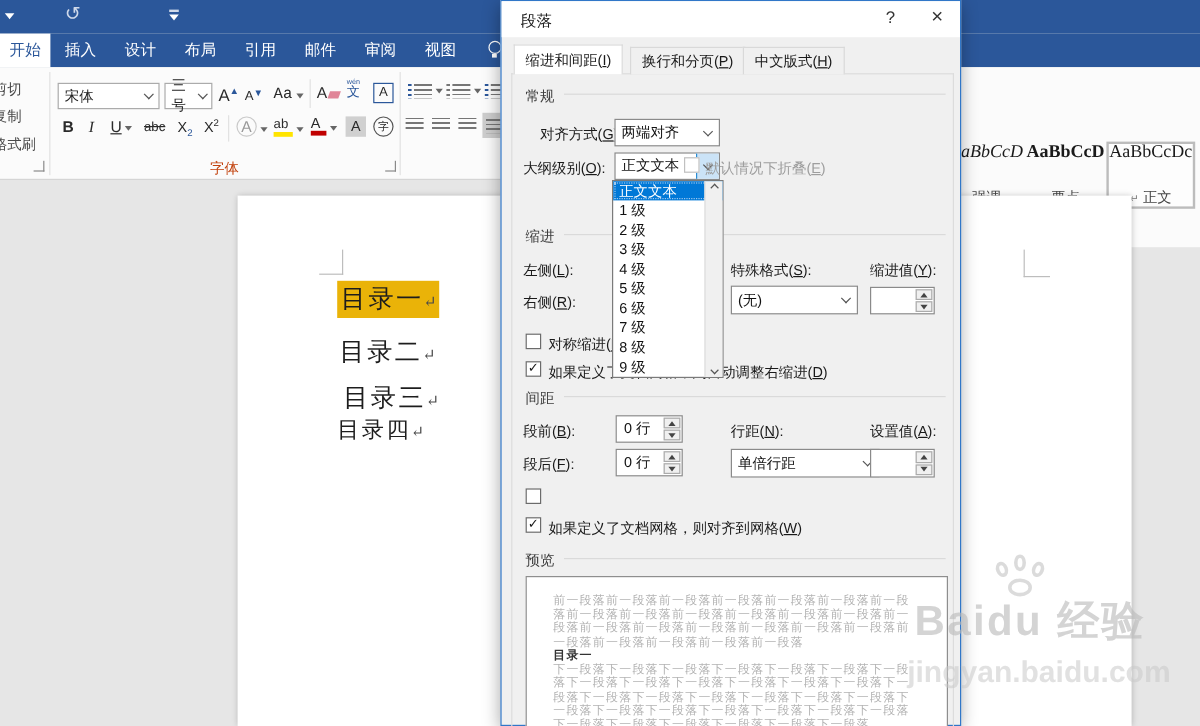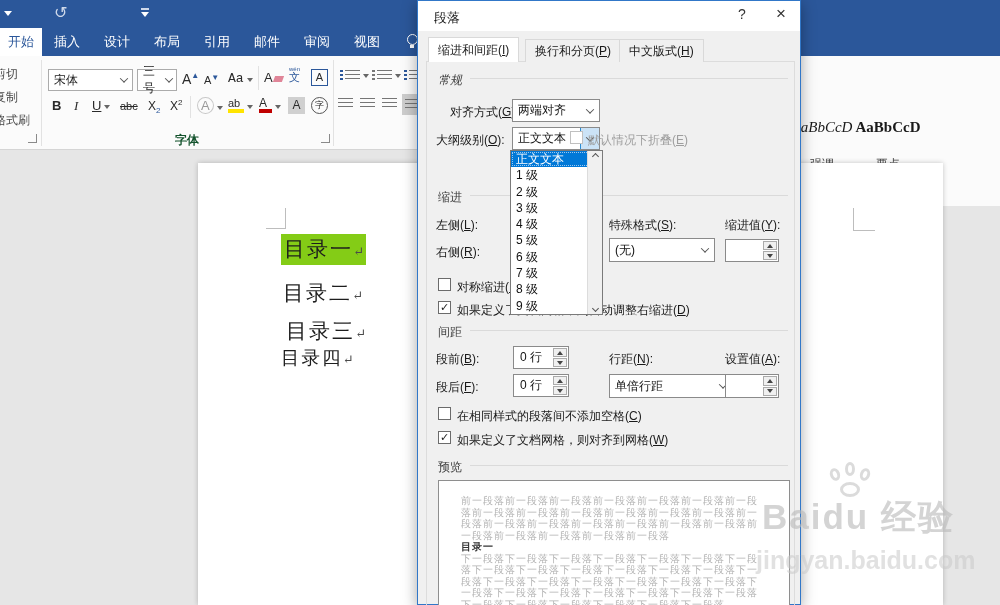--- a/index.html
+++ b/index.html
@@ -18,21 +18,21 @@
   #tabrow { left:0; top:28px; width:1000px; height:28px; background:#2b579a; display:flex; align-items:stretch; }
   .rtab { width:50px; display:flex; align-items:center; justify-content:center; color:#fff; font-size:13px; cursor:default; }
   .rtab.active { background:#fff; color:#2b579a; width:42px; }
   .bulb { width:11px; height:11px; border:1.5px solid #fff; border-radius:50%; position:relative; margin-left:8px; align-self:center; }
   .bulb::after { content:''; position:absolute; left:2px; bottom:-4px; width:4px; height:3px; background:#fff; }
 
   
   #ribbon { left:0; top:56px; width:1000px; height:94px; background:#fbfbfb; border-bottom:1px solid #d5d5d5; }
   .vsep { width:1px; background:#e2e2e2; top:4px; height:86px; }
   .cliplabel { color:#4a4a4a; font-size:12px; }
-  .grouplabel { color:#14532d; font-size:12px;font-weight:bold; }
+  .grouplabel { color:#c2410c; font-size:12px; }
   .launcher { width:9px; height:9px; border-right:1px solid #8a8a8a; border-bottom:1px solid #8a8a8a; }
   .combo { background:#fff; border:1px solid #ababab; display:flex; align-items:center; font-size:12px; color:#222; padding-left:5px; }
   .combo .chevwrap { margin-left:auto; width:16px; display:flex; align-items:center; justify-content:center; align-self:stretch; }
   .chev { width:6px; height:6px; border-right:1.3px solid #555; border-bottom:1.3px solid #555; transform:rotate(45deg) translate(-1px,-1px); }
   .rbtn { display:flex; align-items:flex-end; font-size:13px; color:#2a2a2a; }
   .tinytri { width:0;height:0;border-left:3px solid transparent;border-right:3px solid transparent;border-top:4px solid #666; margin-left:3px; margin-bottom:4px;}
   .blue { color:#2b579a; }
   .iconlines { width:15px; height:12px; background:repeating-linear-gradient(to bottom,#767676 0 1.5px,transparent 1.5px 4px); }
   .dotcol { width:3px; height:12px; background:repeating-linear-gradient(to bottom,#2b579a 0 2px,transparent 2px 4px); margin-right:2px; }
   .alignsel { background:#cdcdcd; }
@@ -44,21 +44,21 @@
   .styleitem { position:absolute; top:6px; height:56px; width:64px; display:flex; flex-direction:column; align-items:center; justify-content:center; }
   .stylepreview { font-family:"Liberation Serif","DejaVu Serif",serif; font-size:15px; color:#1a1a1a; }
   .stylelabel { font-size:12px; color:#444; margin-top:20px; }
   .styleitem.selected { border:2px solid #bcbcbc; background:#fdfdfd; }
 
   
   #page { left:198px; top:163px; width:745px; height:442px; background:#fff; box-shadow:0 0 5px rgba(0,0,0,.22); }
   .cropline { background:#bdbdbd; }
   .docpara { position:absolute; font-family:"Liberation Serif","DejaVu Serif",serif; font-size:21px; color:#1d1d1d; letter-spacing:2px; white-space:nowrap; }
   .pilcrow { font-size:13px; color:#4a4a4a; letter-spacing:0; }
-  .selbg { background:#84cc16; padding:3px 2px 4px 3px; }
+  .selbg { background:#eab308; padding:3px 2px 4px 3px; }
 
   
   #dialog { left:417px; top:0; width:384px; height:605px; background:#f0f0f0; border:1px solid #3177c8; box-shadow:0 4px 14px rgba(0,0,0,.35); z-index:10; }
   #dialog .titlebar { position:absolute; left:0; top:0; width:100%; height:30px; background:#fff; }
   #dlg-title { position:absolute; left:16px; top:8px; font-size:13px; color:#1a1a1a; }
   #dlg-help { position:absolute; left:314px; top:5px; font-size:14px; color:#333; width:20px; text-align:center;}
   #dlg-close { position:absolute; left:352px; top:3px; font-size:17px; color:#333; width:22px; text-align:center;}
   .tabframe { position:absolute; left:8px; top:60px; width:369px; height:545px; border:1px solid #dcdcdc; border-bottom:none; }
   .dtab { position:absolute; top:38px; height:23px; background:#f0f0f0; border:1px solid #d9d9d9; border-bottom:none; font-size:12px; color:#1a1a1a; display:flex; align-items:center; padding:0 9px; }
   .dtab.active { top:36px; height:25px; background:#fff; z-index:2; }
@@ -236,20 +236,24 @@
 
     <div id="styles-gallery" class="abs">
       <div class="styleitem" style="left:4px;">
         <div class="stylepreview" style="font-style:italic;">AaBbCcD</div>
         <div class="stylelabel">强调</div>
       </div>
       <div class="styleitem" style="left:70px;">
         <div class="stylepreview" style="font-weight:bold;">AaBbCcD</div>
         <div class="stylelabel">要点</div>
       </div>
+      <div class="styleitem selected" style="left:136px;width:74px;">
+        <div class="stylepreview">AaBbCcDc</div>
+        <div class="stylelabel"><span style="font-size:9px;color:#777;">↵</span> <span>正文</span></div>
+      </div>
       <div class="grouplabel" style="position:absolute;left:26px;top:76px;">样式</div>
     </div>
   </div>
 
   <div id="page" class="abs"></div>
 
   <div class="cropline abs" style="left:266px;top:228px;width:20px;height:1px;"></div>
   <div class="cropline abs" style="left:285px;top:208px;width:1px;height:21px;"></div>
   <div class="cropline abs" style="left:853px;top:208px;width:1px;height:23px;"></div>
   <div class="cropline abs" style="left:853px;top:230px;width:22px;height:1px;"></div>
@@ -271,21 +275,21 @@
     <div class="titlebar"></div>
     <div id="dlg-title">段落</div>
     <div id="dlg-help">?</div>
     <div id="dlg-close">×</div>
 
     <div class="tabframe"></div>
     <div class="dtab active" style="left:10px;align-items:center;">缩进和间距(<u>I</u>)</div>
     <div class="dtab" style="left:107px;">换行和分页(<u>P</u>)</div>
     <div class="dtab" style="left:201px;">中文版式(<u>H</u>)</div>
 
-    <div class="secthead" style="left:20px;top:71px;font-style:italic;">常规</div>
+    <div class="secthead" style="left:20px;top:71px;">常规</div>
     <div class="sectline" style="left:52px;top:77px;width:318px;"></div>
 
     <div class="dlabel" style="left:32px;top:103px;">对齐方式(<u>G</u>):</div>
     <div class="dcombo" style="left:94px;top:98px;width:88px;height:23px;">
       <span>两端对齐</span>
       <span class="chevwrap">
           <span class="chev"></span>
         </span>
     </div>
 
@@ -383,21 +387,20 @@
           <div class="sbtn">
             <i class="tu"></i>
           </div>
           <div class="sbtn">
             <i class="td"></i>
           </div>
         </div>
     </div>
 
     <div class="cb" style="left:20px;top:406px;"></div>
-    <div class="dlabel" style="left:39px;top:407px;">在相同样式的段落间不添加空格(<u>C</u>)</div>
     <div class="cb" style="left:20px;top:430px;">✓</div>
     <div class="dlabel" style="left:39px;top:431px;">如果定义了文档网格，则对齐到网格(<u>W</u>)</div>
 
     <div class="secthead" style="left:20px;top:458px;">预览</div>
     <div class="sectline" style="left:52px;top:464px;width:318px;"></div>
     <div id="preview-box">
       <div style="padding:14px 22px 0 22px;">
         <div class="pvtext">前一段落前一段落前一段落前一段落前一段落前一段落前一段落前一段落前一段落前一段落前一段落前一段落前一段落前一段落前一段落前一段落前一段落前一段落前一段落前一段落前一段落前一段落前一段落前一段落前一段落</div>
         <div class="pvcurrent">目录一</div>
         <div class="pvtext">下一段落下一段落下一段落下一段落下一段落下一段落下一段落下一段落下一段落下一段落下一段落下一段落下一段落下一段落下一段落下一段落下一段落下一段落下一段落下一段落下一段落下一段落下一段落下一段落下一段落下一段落下一段落下一段落下一段落下一段落下一段落下一段落下一段落</div>

